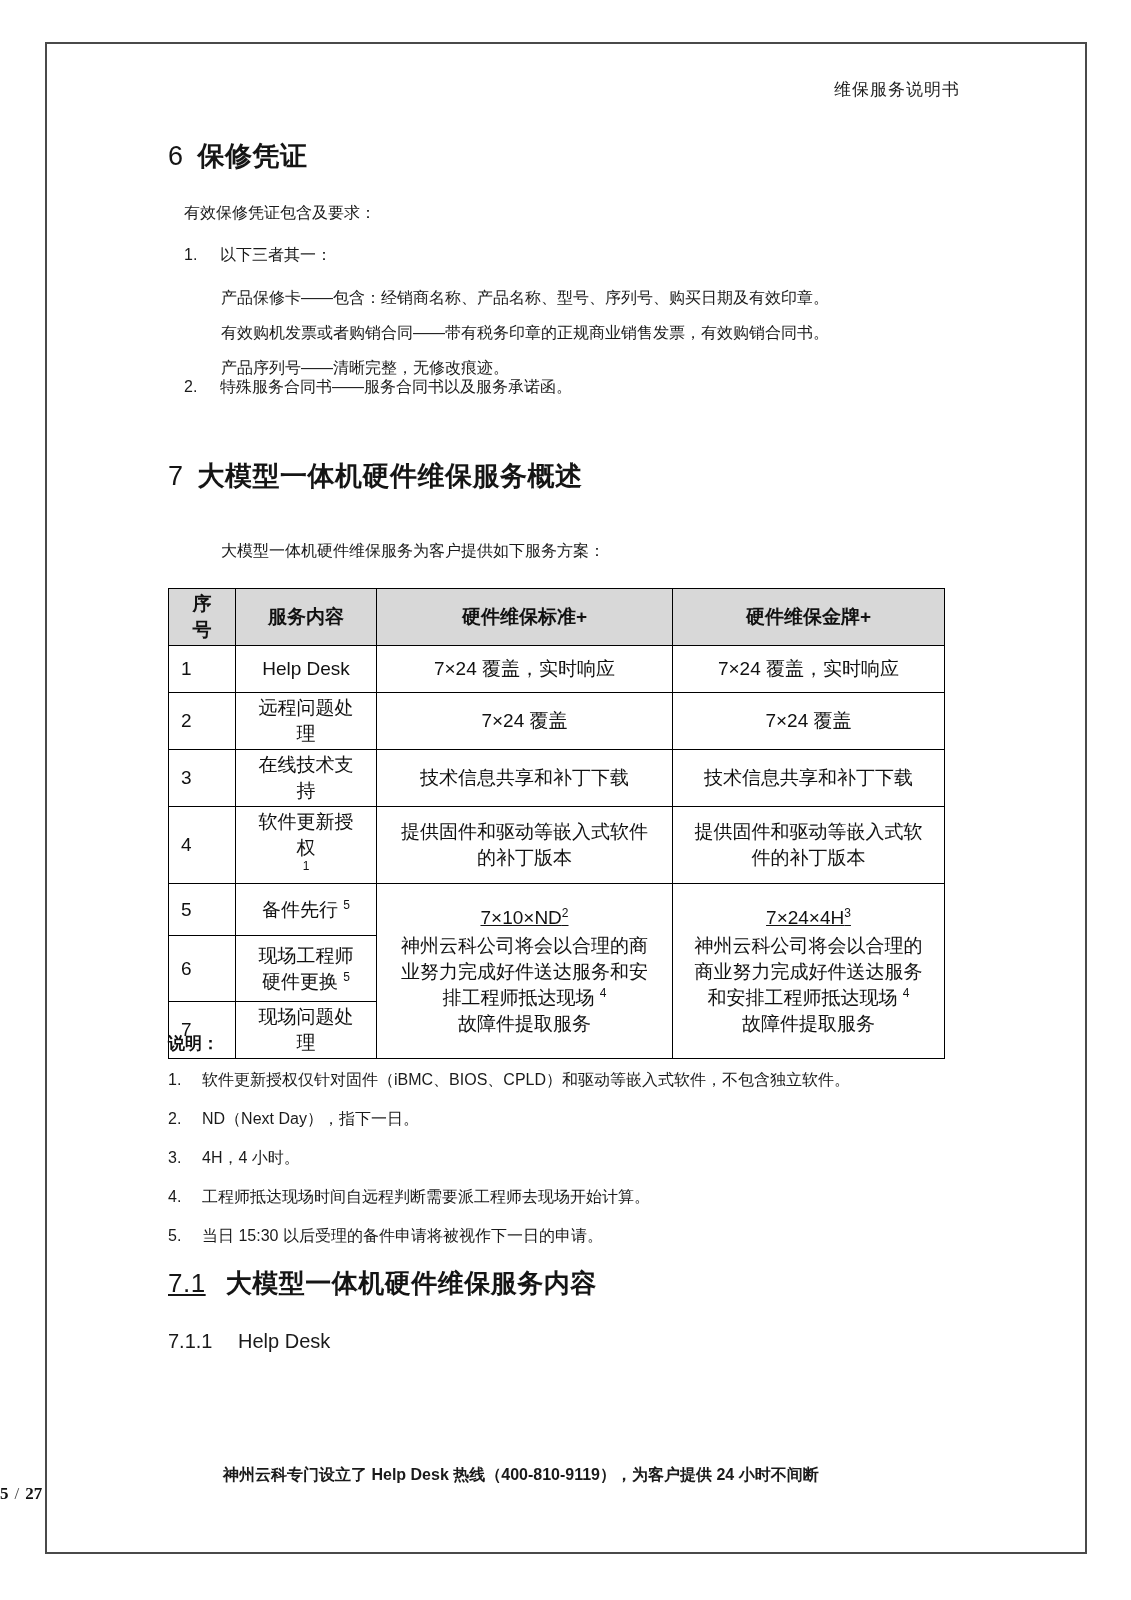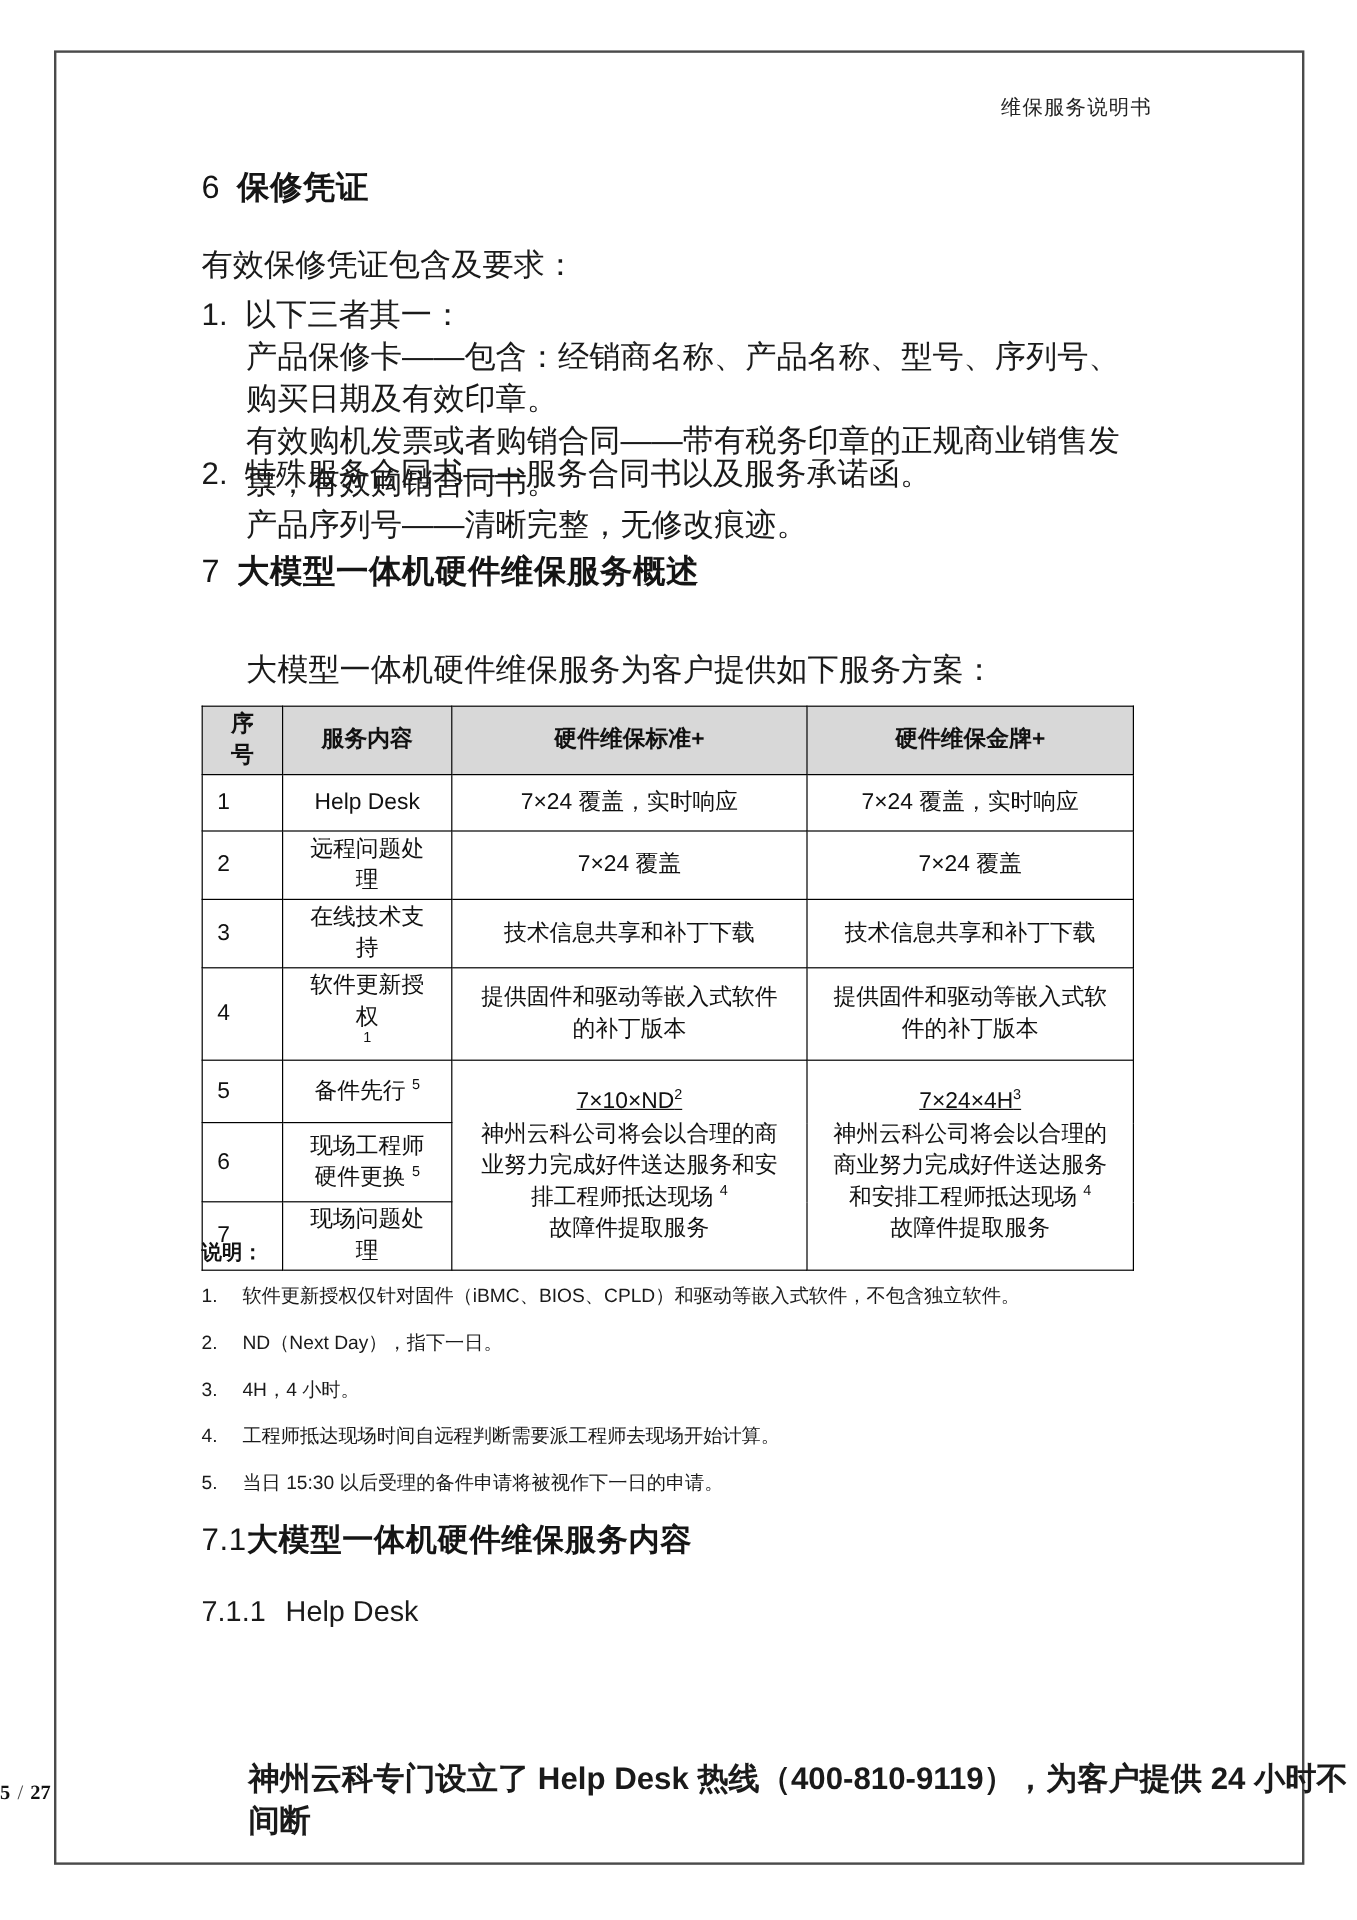--- a/index.html
+++ b/index.html
@@ -22,27 +22,27 @@
     font-size:17px;color:#222;letter-spacing:1px;
   }
   .h-l1{
     position:absolute;left:168px;
     font-size:27px;font-weight:700;letter-spacing:.5px;
   }
   .h-l1 .h-num{font-weight:400;margin-right:14px;}
   .h6{top:138px;}
   .h7{top:458px;}
   .h71{top:1266px;font-size:26px;}
-  .h71 .h-num{margin-right:0;}
+  .h71 .h-num{margin-right:20px;text-decoration:underline;}
   .h711{
     position:absolute;left:168px;top:1330px;
-    font-size:24px;font-weight:400;color:#1a1a1a;
+    font-size:20px;font-weight:400;color:#1a1a1a;
   }
   .h711 .h-num{display:inline-block;min-width:70px;font-weight:400;}
-  .body-text{font-size:26px;color:#1a1a1a;}
+  .body-text{font-size:16px;color:#1a1a1a;margin-left:16px;}
   .p-intro6{position:absolute;left:168px;top:203px;}
   .olist-item{position:absolute;left:168px;}
   .olist-item .num{display:inline-block;min-width:36px;}
   .li1{top:245px;}
   .li2{top:377px;}
   .p-item1{
     position:absolute;left:205px;top:280px;width:748px;
     line-height:35px;
   }
   .p-intro7{position:absolute;left:205px;top:541px;}

